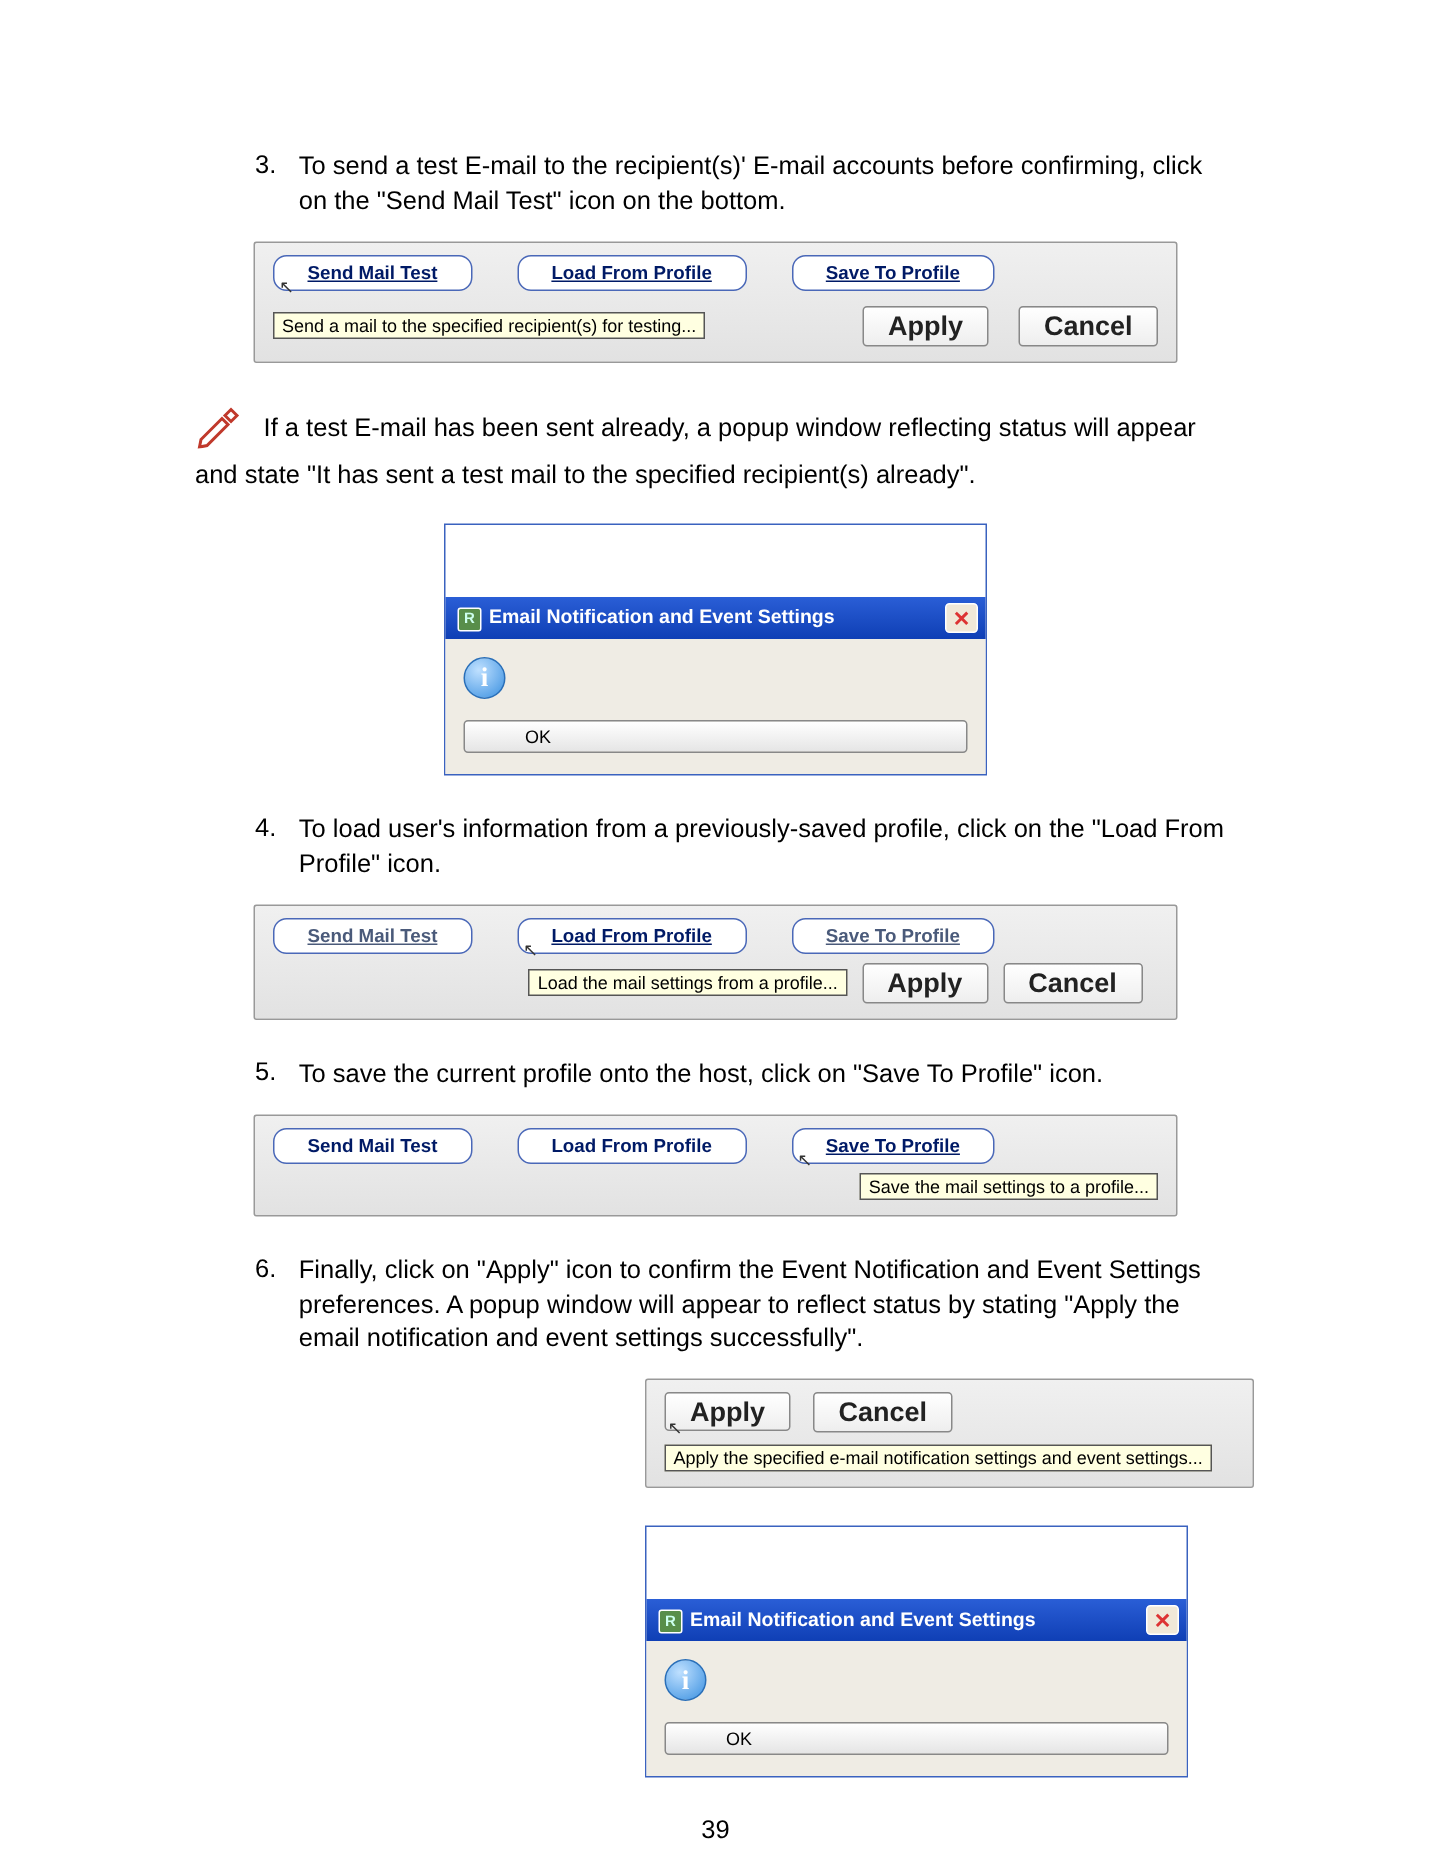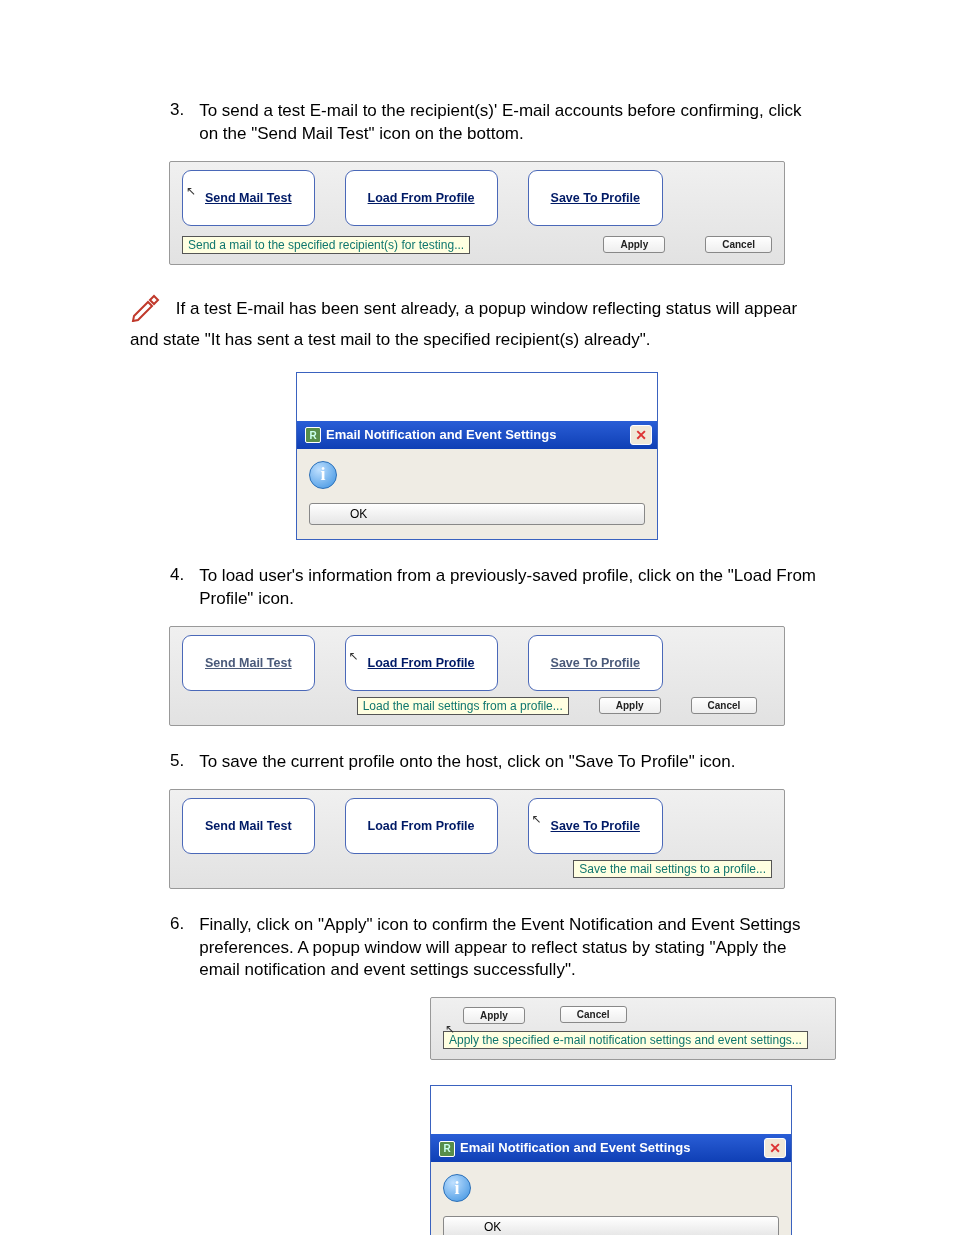--- a/index.html
+++ b/index.html
@@ -38,46 +38,45 @@
     .btn-row {
       display: flex;
       gap: 20px;
       align-items: center;
       justify-content: flex-start;
     }
     .pill-btn {
       background: #fff;
       border: 1.5px solid #4a68b8;
       border-radius: 9px;
-      padding: 20px 22px;
+      padding: 4px 22px;
       font-weight: bold;
       color: #001a66;
       font-size: 12.5px;
       display: inline-block;
       white-space: nowrap;
     }
     .pill-btn .u { text-decoration: underline; }
     .small-btn {
       background: linear-gradient(to bottom,#fff,#eee);
       border: 1px solid #888;
       border-radius: 3px;
       padding: 2px 16px;
-      font-size: 10px;
+      font-size: 18px;
       font-weight: bold;
       color: #222;
-      margin-left: 20px;
     }
     .tooltip {
       background: #ffffe1;
       border: 1px solid #555;
       padding: 1px 5px;
       font-size: 12px;
       display: inline-block;
       font-weight: normal;
-      color:#0f766e;
+      color:#000000;
     }
     .dialog {
       border: 1px solid #3a62bf;
       width: 360px;
       font-family: Tahoma, sans-serif;
     }
     .dialog-title {
       background: linear-gradient(to bottom,#2a5ed6,#0f3fb5);
       color: #fff;
       font-weight: bold;

